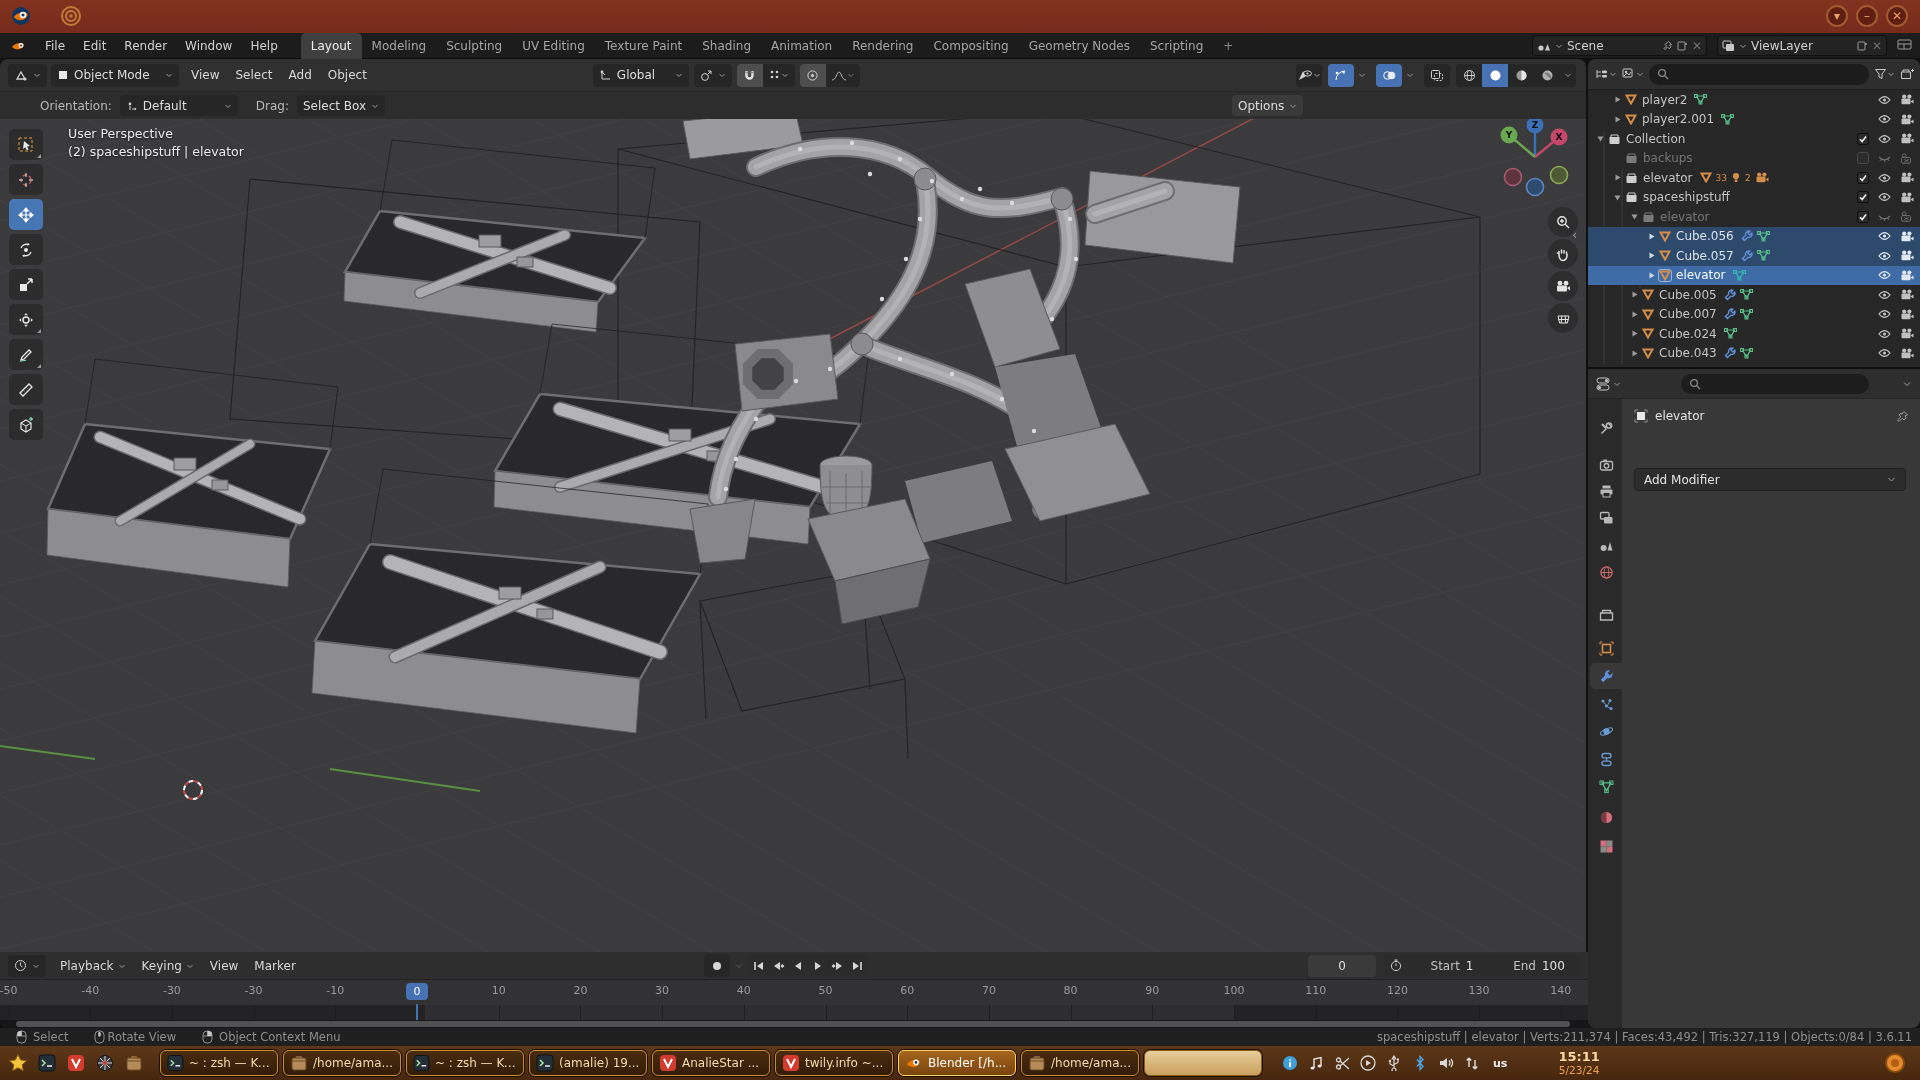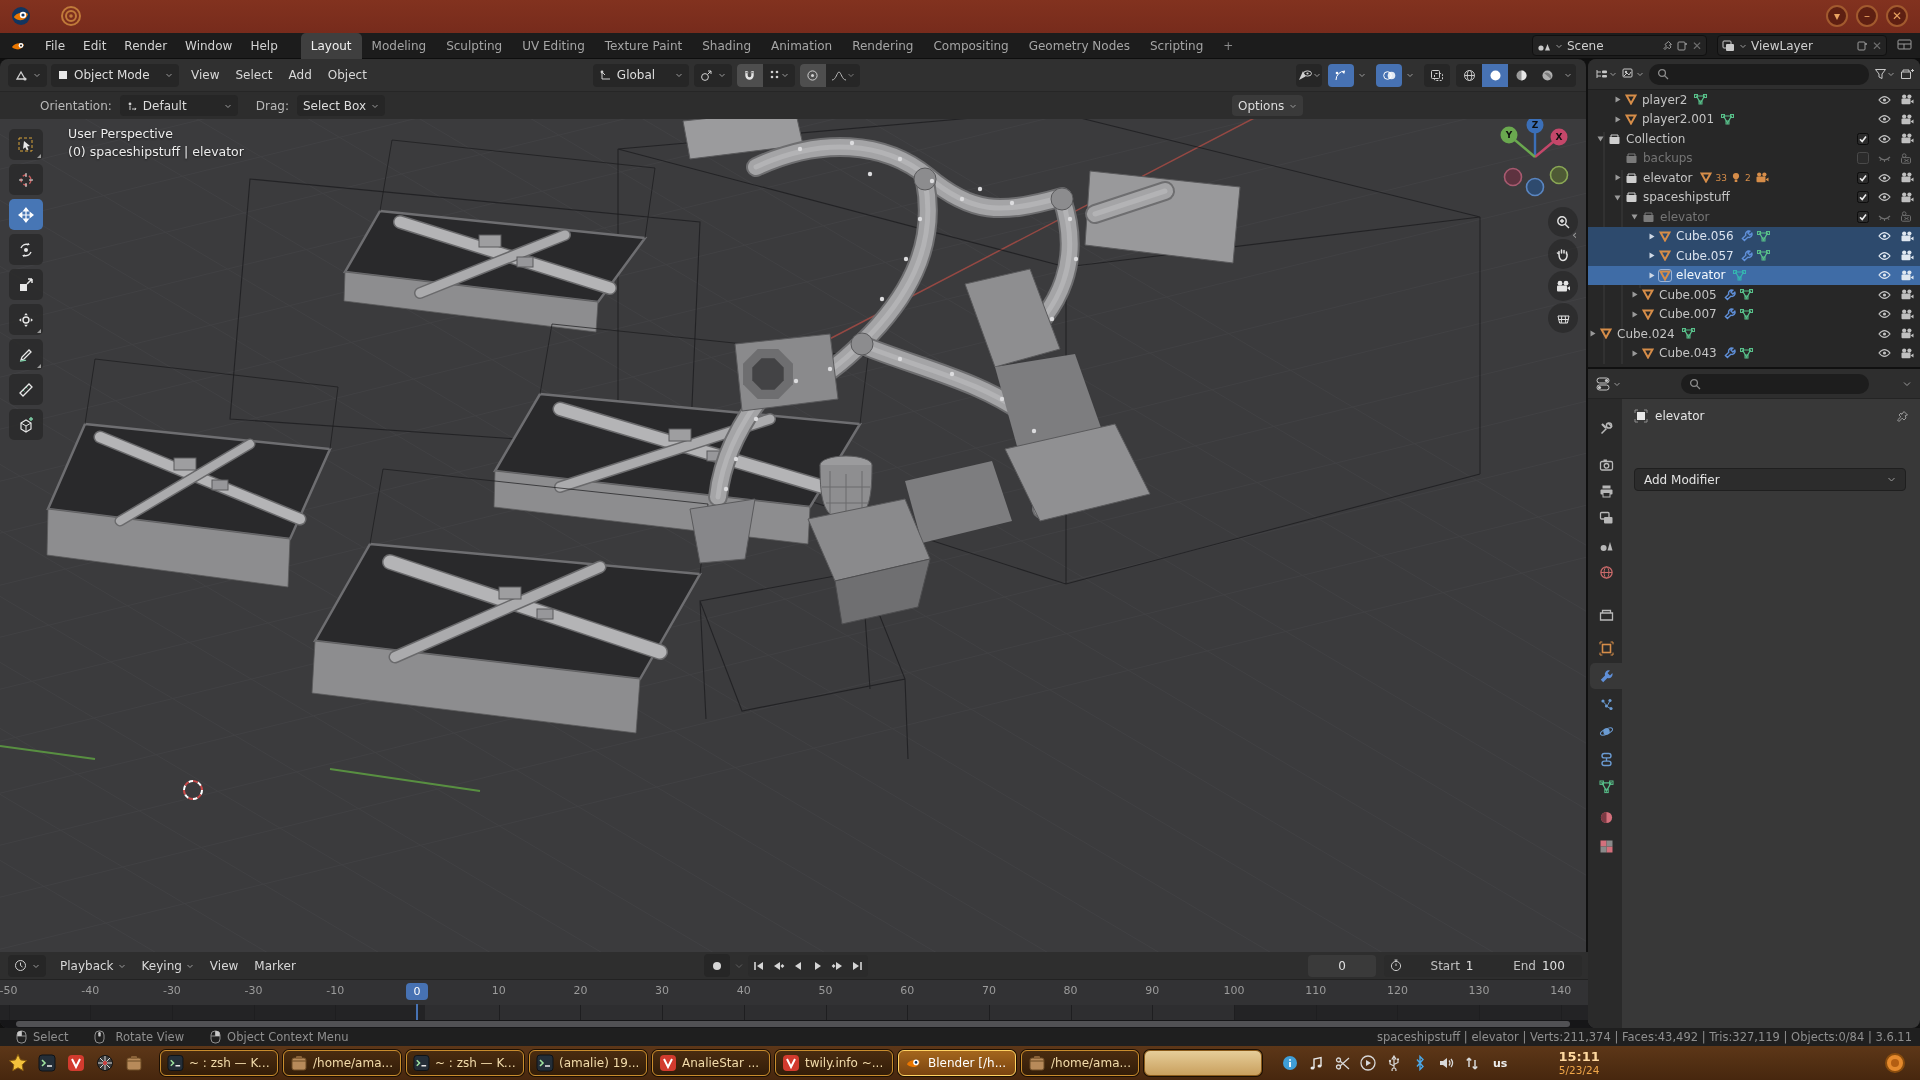--- a/index.html
+++ b/index.html
@@ -537,21 +537,21 @@
         <circle cx="980" cy="70" r="2.2" fill="#dcdcde"></circle>
         <circle cx="870" cy="55" r="2.2" fill="#dcdcde"></circle>
         <g transform="translate(193,671)">
           <circle r="9" fill="none" stroke="#fff" stroke-width="2" stroke-dasharray="4.7 4.7"></circle>
           <circle r="9" fill="none" stroke="#c84a4a" stroke-width="2" stroke-dasharray="4.7 4.7" stroke-dashoffset="4.7"></circle>
           <path d="M0 -15v-5M0 15v5M-15 0h-5M15 0h5" stroke="#3a3a3c" opacity="0"></path>
         </g>
       </svg>
     <div id="vp-overlay">
       <div>User Perspective</div>
-      <div>(0) spaceshipstuff | elevator</div>
+      <div>(2) spaceshipstuff | elevator</div>
     </div>
     <div id="vp-toolbar">
         <div class="tool-btn">
           <svg width="16" height="16" viewBox="0 0 16 16">
             <rect x="1" y="1" width="13" height="13" fill="none" stroke="#d8a33a" stroke-dasharray="3 2"></rect>
             <path d="M6 4l6 5-3 .4 1.6 3-1.8.8-1.5-3L5 12z" fill="#e8e8e8"></path>
           </svg>
           <span class="corner"></span>
         </div>
         <div class="tool-btn">
@@ -1308,21 +1308,21 @@
             <span>
               <svg width="14" height="11" viewBox="0 0 14 11">
                 <circle cx="4.2" cy="2.6" r="2.1" fill="#c0c0c0"></circle>
                 <circle cx="9.4" cy="2.6" r="2.1" fill="#c0c0c0"></circle>
                 <rect x="1.5" y="4.6" width="9" height="5.6" rx="1" fill="#c0c0c0"></rect>
                 <path d="M10.5 7.4l3-1.8v4z" fill="#c0c0c0"></path>
               </svg>
             </span>
           </span>
         </div>
-        <div class="ol-row   " style="">
+        <div class="ol-row   " style="padding-left:42px">
       <span>
             <svg width="9" height="9" viewBox="0 0 9 9">
               <path d="M2.5 1.5l5 3-5 3z" fill="#9a9a9a"></path>
             </svg>
           </span>
           <span style="margin:0 5px 0 3px">
             <svg width="12" height="11" viewBox="0 0 12 11">
               <path d="M1.5 1.5h9L6 9.5z" fill="none" stroke="#d68d49" stroke-width="2"></path>
             </svg>
           </span>
@@ -1552,21 +1552,21 @@
         <span class="row" style="gap:6px">
           <span>
             <svg width="11" height="14" viewBox="0 0 11 14">
               <rect x="1" y="1" width="9" height="12" rx="4" fill="none" stroke="#8f8f8f"></rect>
               <path d="M5.5 1v5M1 6h9" stroke="#8f8f8f"></path>
               <path d="M1.3 2.8A4 4 0 0 1 5.5 1v5H1.3z" fill="#c8c8c8"></path>
             </svg>
           </span>
           <span>Select</span>
         </span>
-        <span class="row" style="gap:10px">
+        <span class="row" style="gap:2px">
           <span>
             <svg width="11" height="14" viewBox="0 0 11 14">
               <rect x="1" y="1" width="9" height="12" rx="4" fill="none" stroke="#8f8f8f"></rect>
               <rect x="4.3" y="2" width="2.4" height="4.6" rx="1.2" fill="#c8c8c8"></rect>
             </svg>
           </span>
           <span>Rotate View</span>
         </span>
         <span class="row" style="gap:6px">
           <span>

